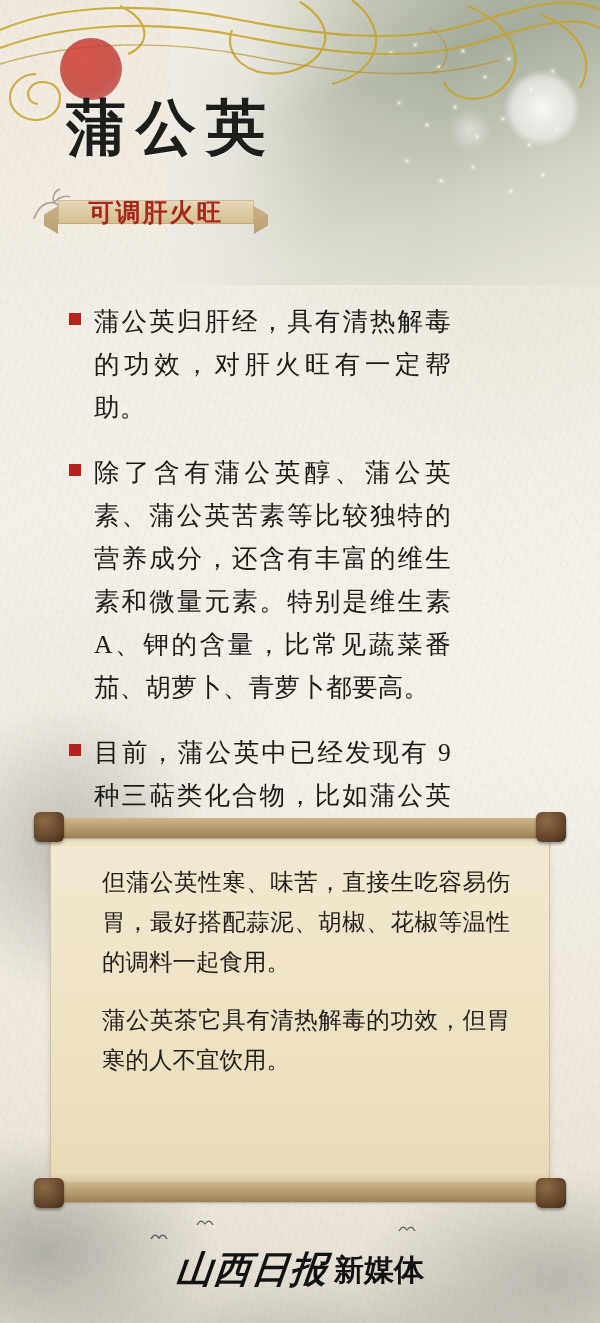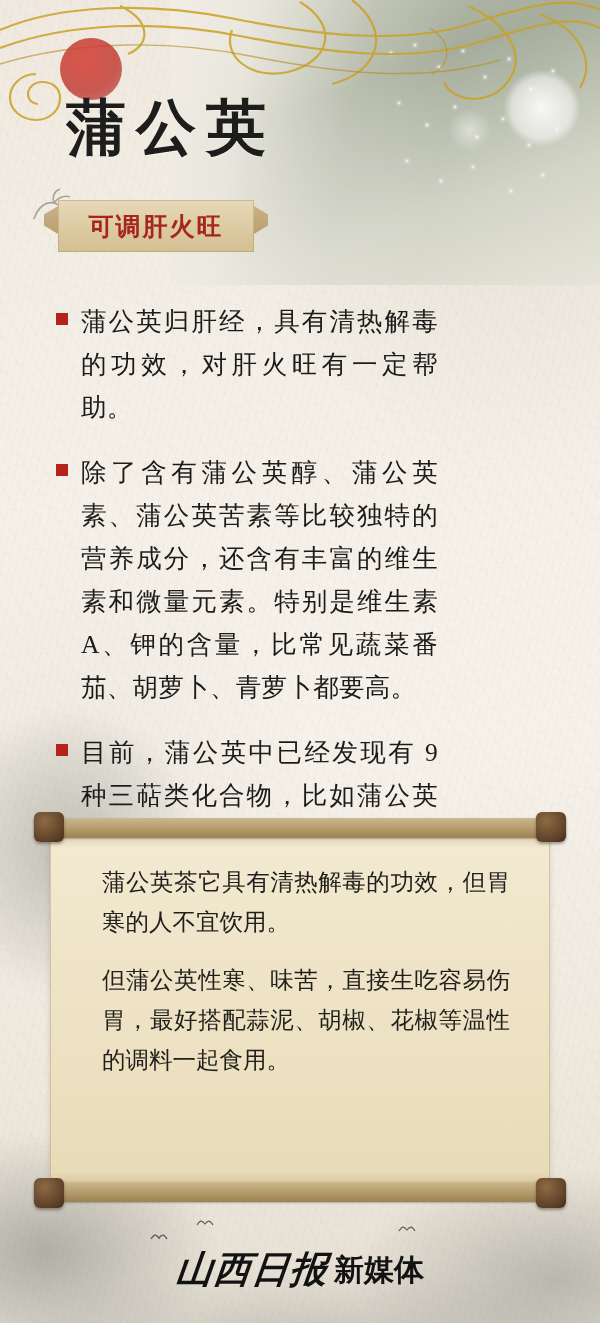--- a/index.html
+++ b/index.html
@@ -122,21 +122,21 @@
     color: #1d1d1b;
     font-weight: 700;
     font-family: "Liberation Serif", "DejaVu Serif", serif;
     text-shadow: 0 1px 0 rgba(255,255,255,0.5);
   }
   .subtitle-wrap {
     position: absolute;
     left: 58px;
     top: 200px;
     width: 196px;
-    height: 52px;
+    height: 24px;
   }
   .subtitle-band {
     position: absolute;
     inset: 0;
     background: linear-gradient(180deg, #e7d9b8 0%, #ddcba3 50%, #d2bf93 100%);
     box-shadow: inset 0 0 0 1px rgba(160,135,85,0.35);
   }
   .subtitle-band::before {
     content: "";
     position: absolute;
@@ -175,21 +175,21 @@
     top: 185px;
     width: 46px;
     height: 40px;
     opacity: 0.55;
   }
 
   
   .body-list {
     position: absolute;
     top: 300px;
-    left: 4px;
+    left: 17px;
     width: 476px;
     padding: 0 42px 18px 52px;
     box-sizing: border-box;
   }
   .bullet-item {
     display: flex;
     align-items: flex-start;
     margin-bottom: 22px;
   }
   .bullet-square {
@@ -415,22 +415,22 @@
     </div>
     <div class="bullet-item">
       <div class="bullet-square"></div>
       <div class="bullet-text">目前，蒲公英中已经发现有 9 种三萜类化合物，比如蒲公英甾醇、蒲公英醇等，具有一定的抗炎作用，对乳腺炎症、甲状腺结节有一定效果。</div>
     </div>
   </div>
 
   <div class="scroll">
     <div class="scroll-paper">
       <div class="scroll-inner">
+        <div class="scroll-para">但蒲公英性寒、味苦，直接生吃容易伤胃，最好搭配蒜泥、胡椒、花椒等温性的调料一起食用。</div>
         <div class="scroll-para">蒲公英茶它具有清热解毒的功效，但胃寒的人不宜饮用。</div>
-        <div class="scroll-para">但蒲公英性寒、味苦，直接生吃容易伤胃，最好搭配蒜泥、胡椒、花椒等温性的调料一起食用。</div>
       </div>
     </div>
     <div class="scroll-rod top"></div>
     <div class="scroll-rod bottom"></div>
     <div class="knob tl"></div>
     <div class="knob tr"></div>
     <div class="knob bl"></div>
     <div class="knob br"></div>
   </div>
 

